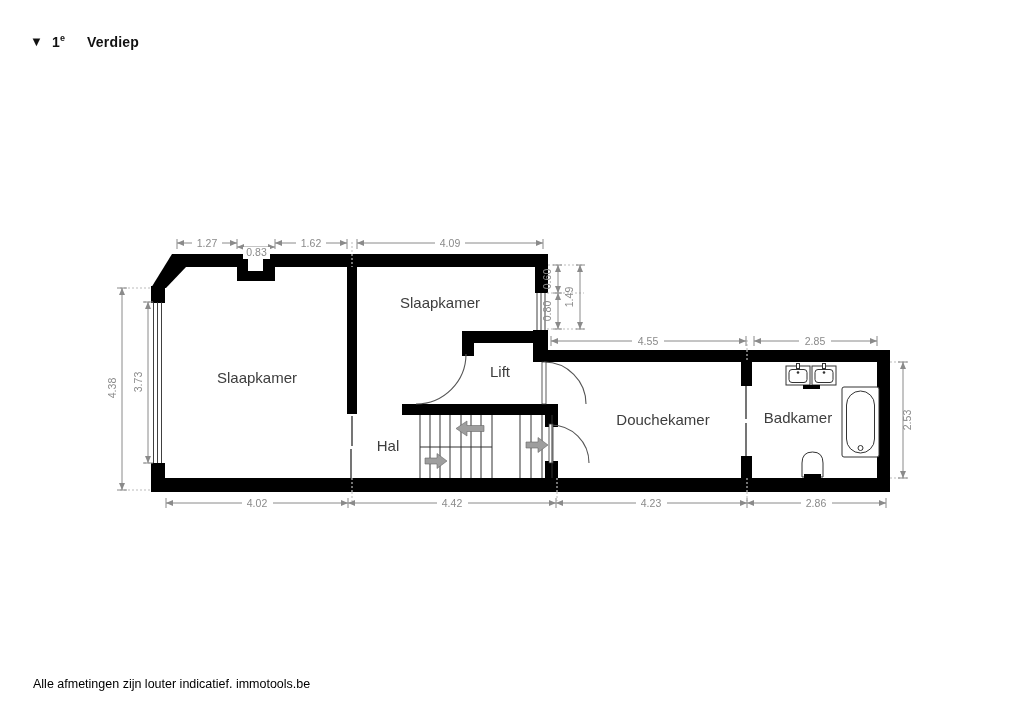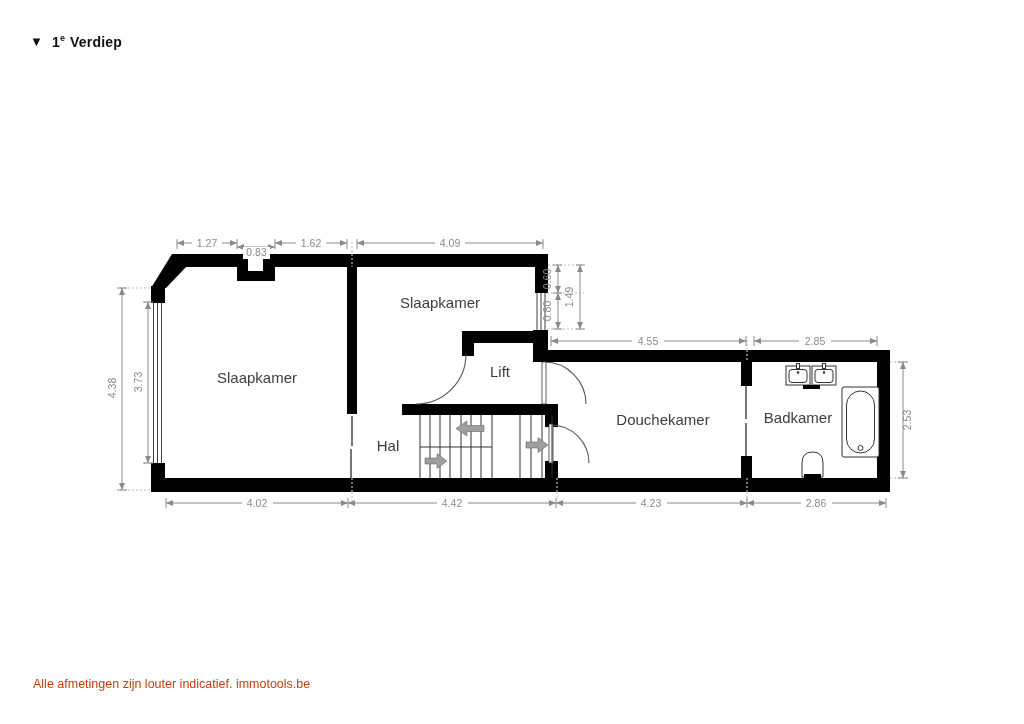--- a/index.html
+++ b/index.html
@@ -2,22 +2,22 @@
 <html><head>
 <meta charset="utf-8">
 <style>
   html,body{margin:0;padding:0;background:#ffffff;}
   .canvas{position:relative;width:1024px;height:724px;background:#ffffff;overflow:hidden;
           font-family:"Liberation Sans",sans-serif;}
   .header{position:absolute;left:30px;top:33px;display:flex;align-items:center;color:#111;}
   .header .tri{font-size:13px;line-height:1;margin-right:9px;color:#111;}
   .header .title-text{font-size:14px;font-weight:bold;letter-spacing:.2px;}
   .header sup{font-size:9px;font-weight:bold;}
-  .header .fname{margin-left:5px;}
-  .footer{position:absolute;left:33px;top:677px;font-size:12.5px;color:#c2410c;}
+  .header .fname{margin-left:22px;}
+  .footer{position:absolute;left:33px;top:677px;font-size:12.5px;color:#000000;}
   svg{position:absolute;left:0;top:0;}
   svg text{font-family:"Liberation Sans",sans-serif;}
   .dimtxt{font-size:10.5px;fill:#8a8a8a;}
   .roomtxt{font-size:15px;fill:#3d3d3d;}
 </style>
 </head>
 <body>
 
 <div class="canvas">
 

